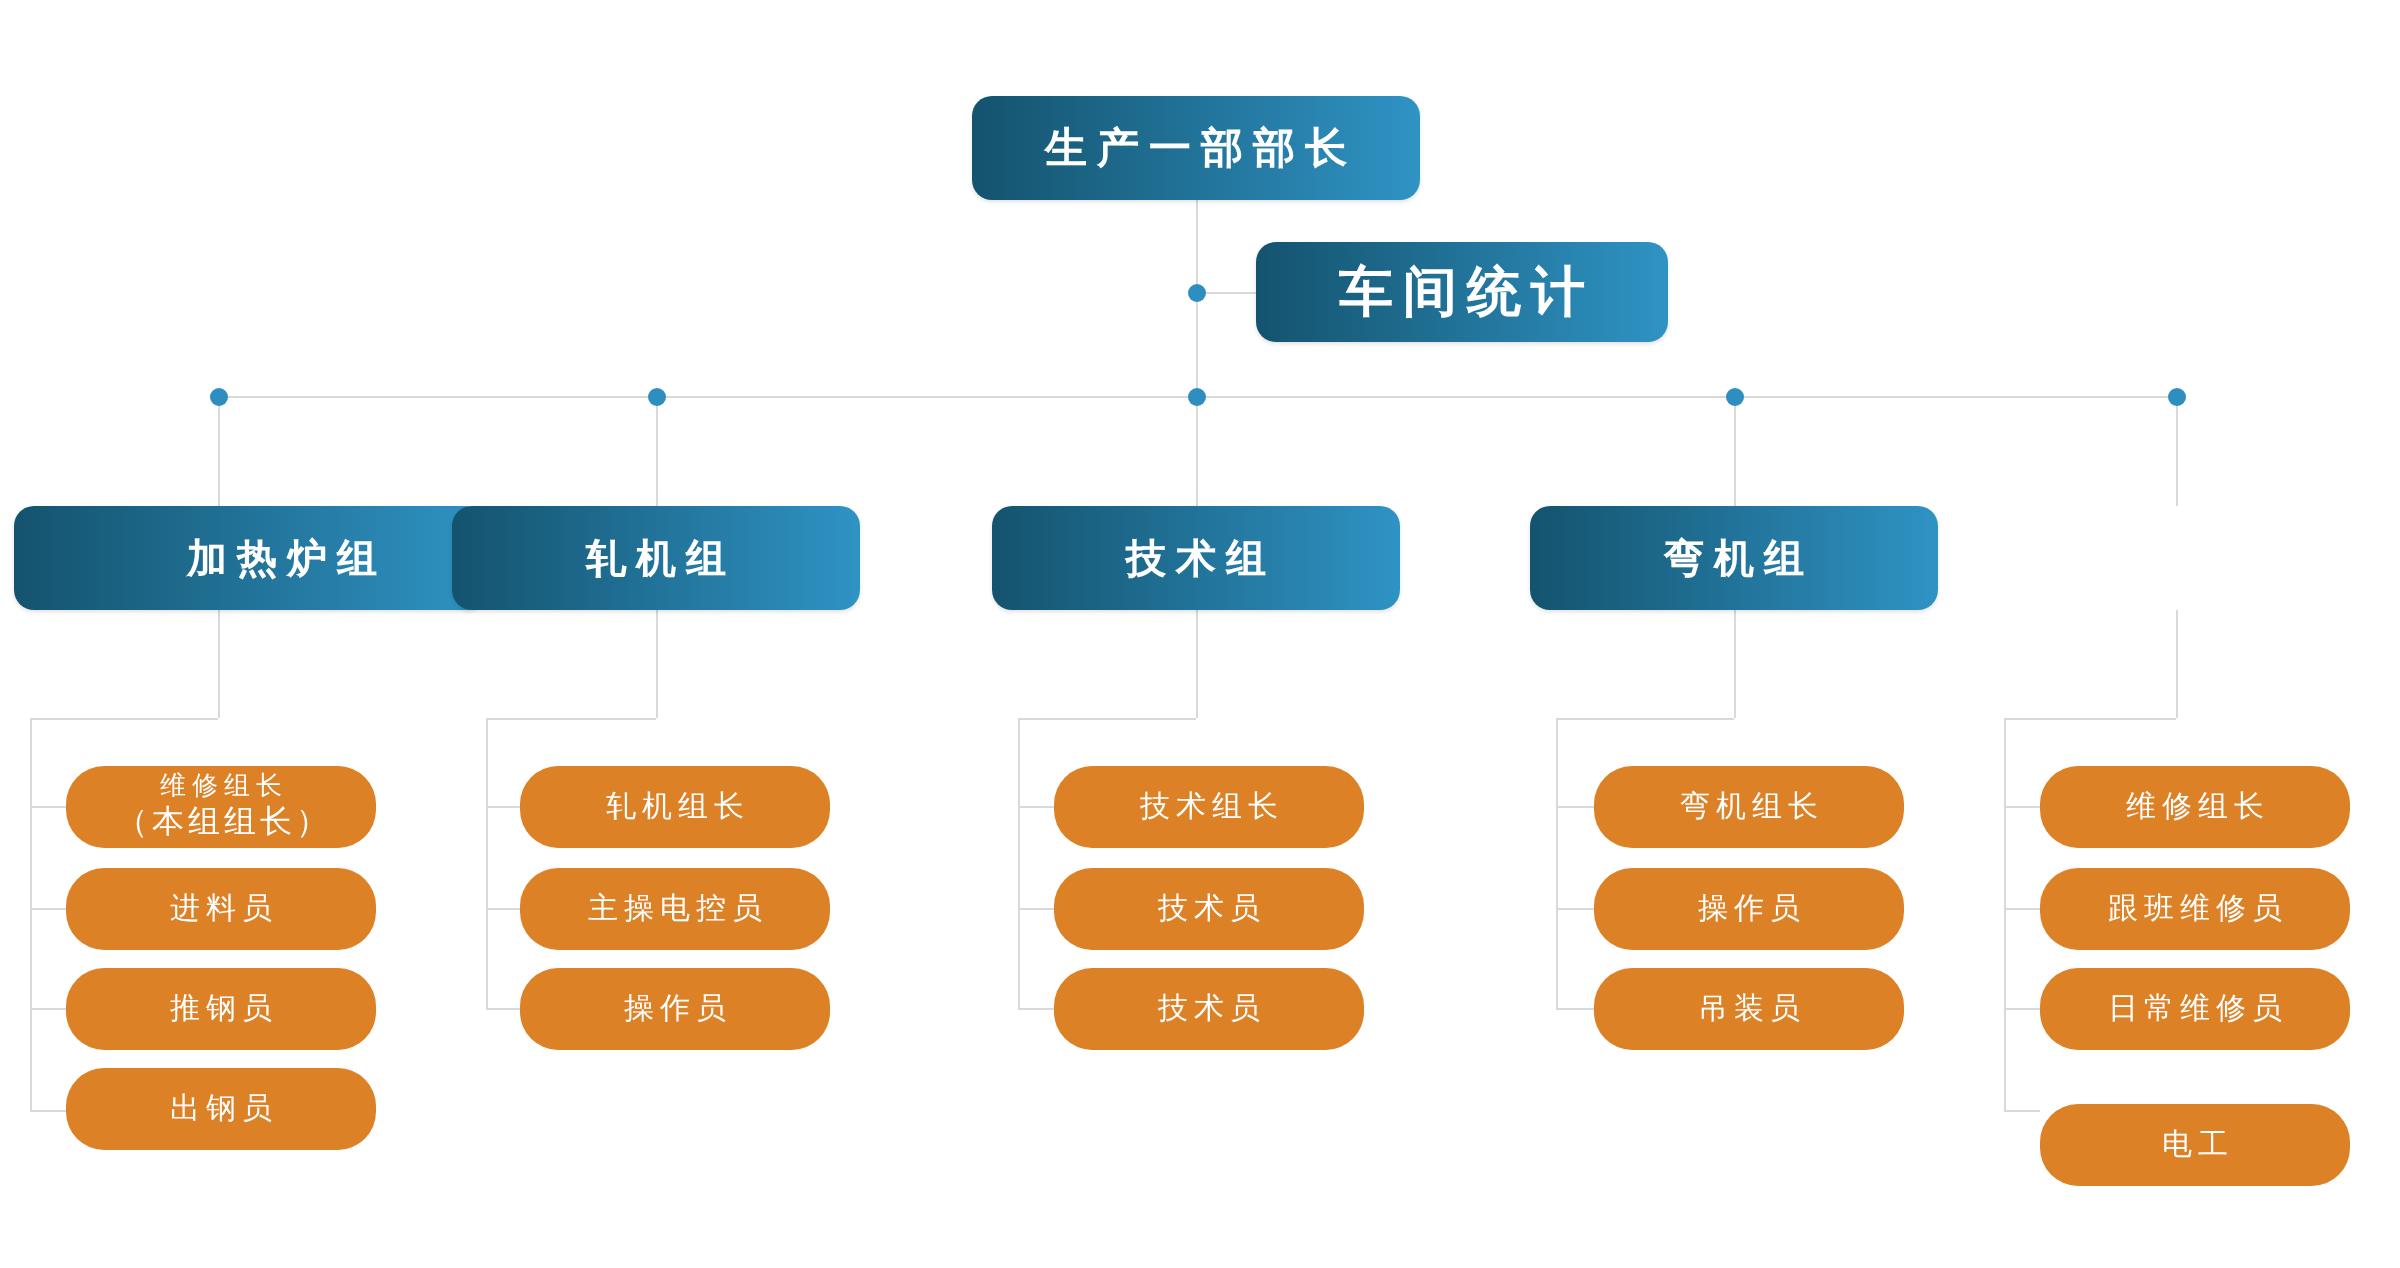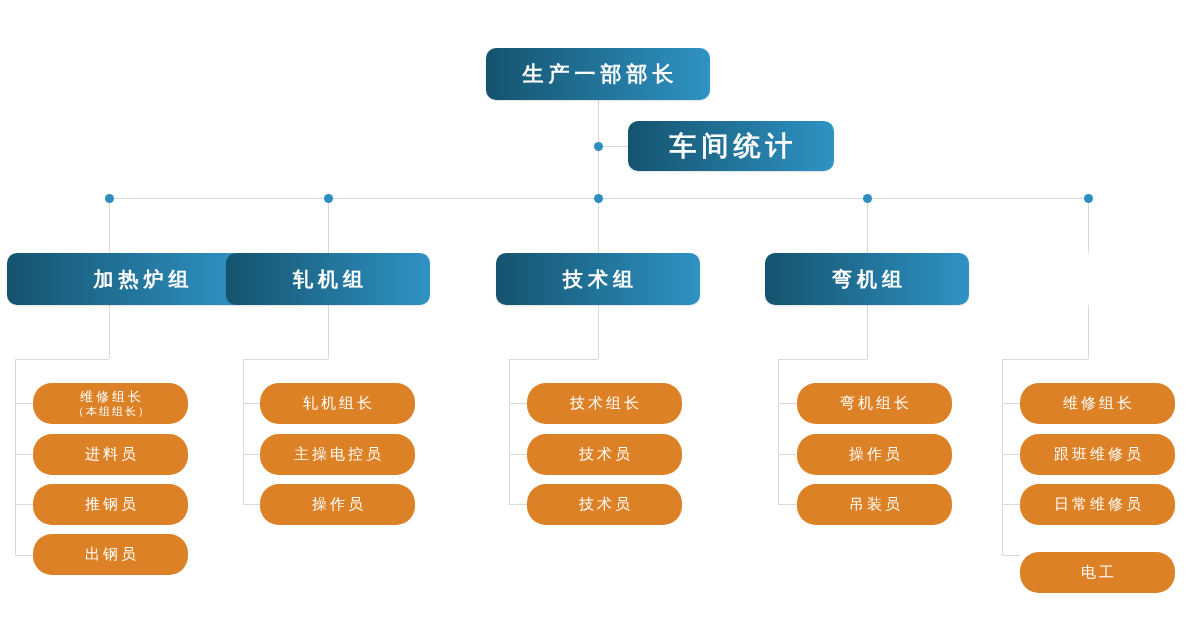--- a/index.html
+++ b/index.html
@@ -21,21 +21,21 @@
   .staff{left:628px;top:121px;width:206px;height:50px;font-size:27px;}
   .group-header{top:253px;width:204px;height:52px;font-size:20px;}
   .child{
     position:absolute;width:155px;height:41px;
     background:var(--orange,#DD8127);
     color:#fff;border-radius:19px;
     display:flex;flex-direction:column;align-items:center;justify-content:center;
     font-size:15px;letter-spacing:3px;text-indent:3px;line-height:1.15;
     z-index:3;
   }
-  .child .sub{font-size:11px;letter-spacing:2px;font-family:Liberation Serif, serif;}
+  .child .sub{font-size:16px;letter-spacing:2px;}
   .child.two-line{font-size:13px;}
   .h-line,.v-line{position:absolute;background:var(--line,#D9D9D9);z-index:1;}
   .h-line{height:1px;}
   .v-line{width:1px;}
   .dot{
     position:absolute;width:9px;height:9px;border-radius:50%;
     background:var(--dot,#2E8EC0);z-index:2;
   }
 </style>
 </head>

